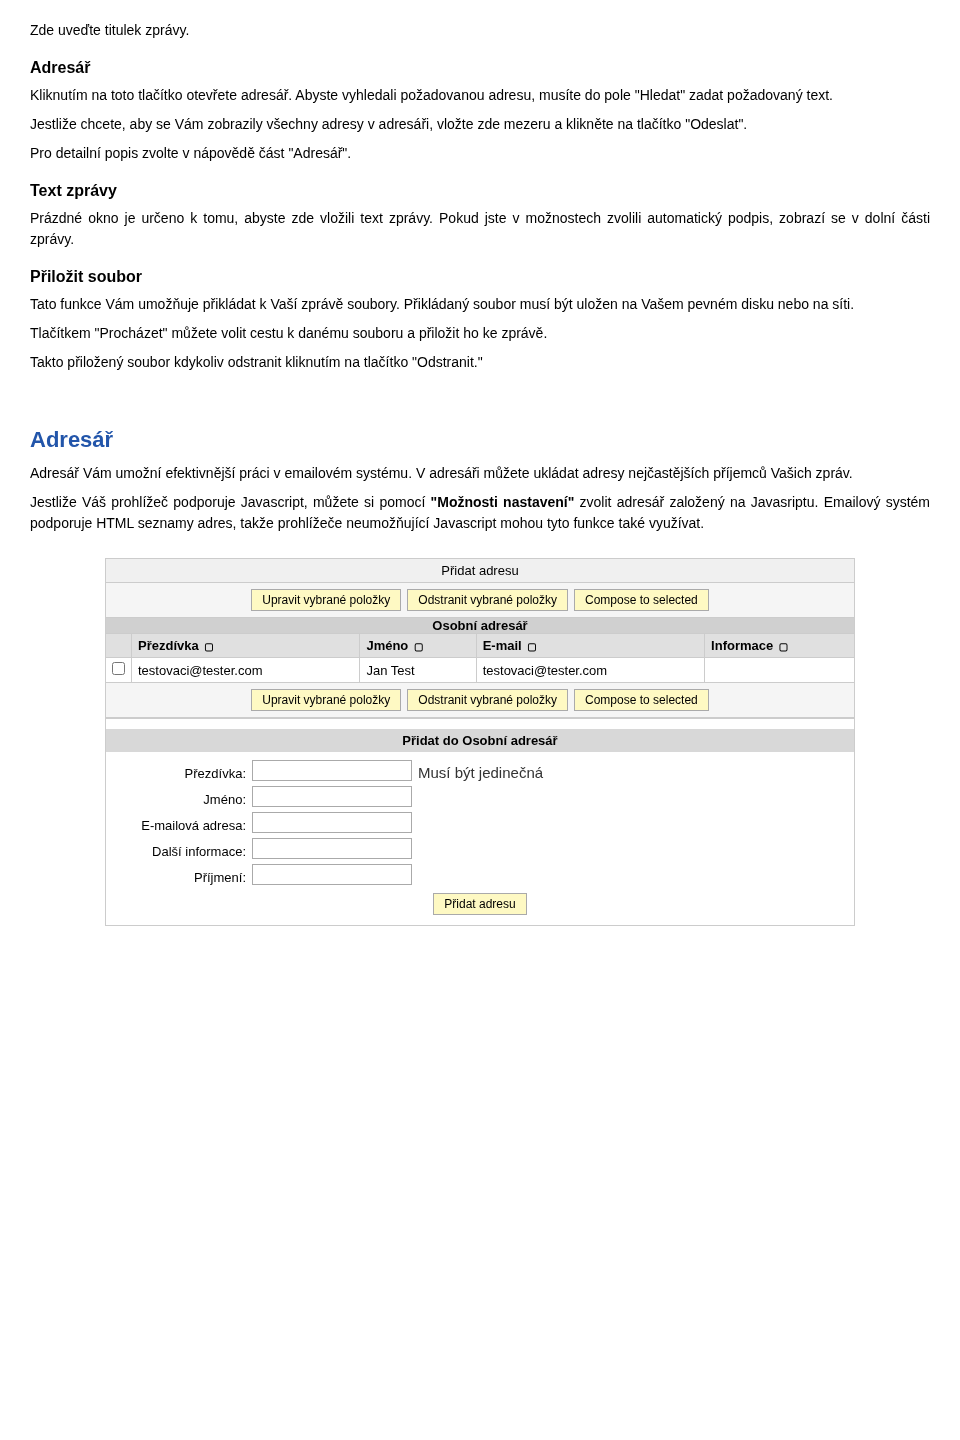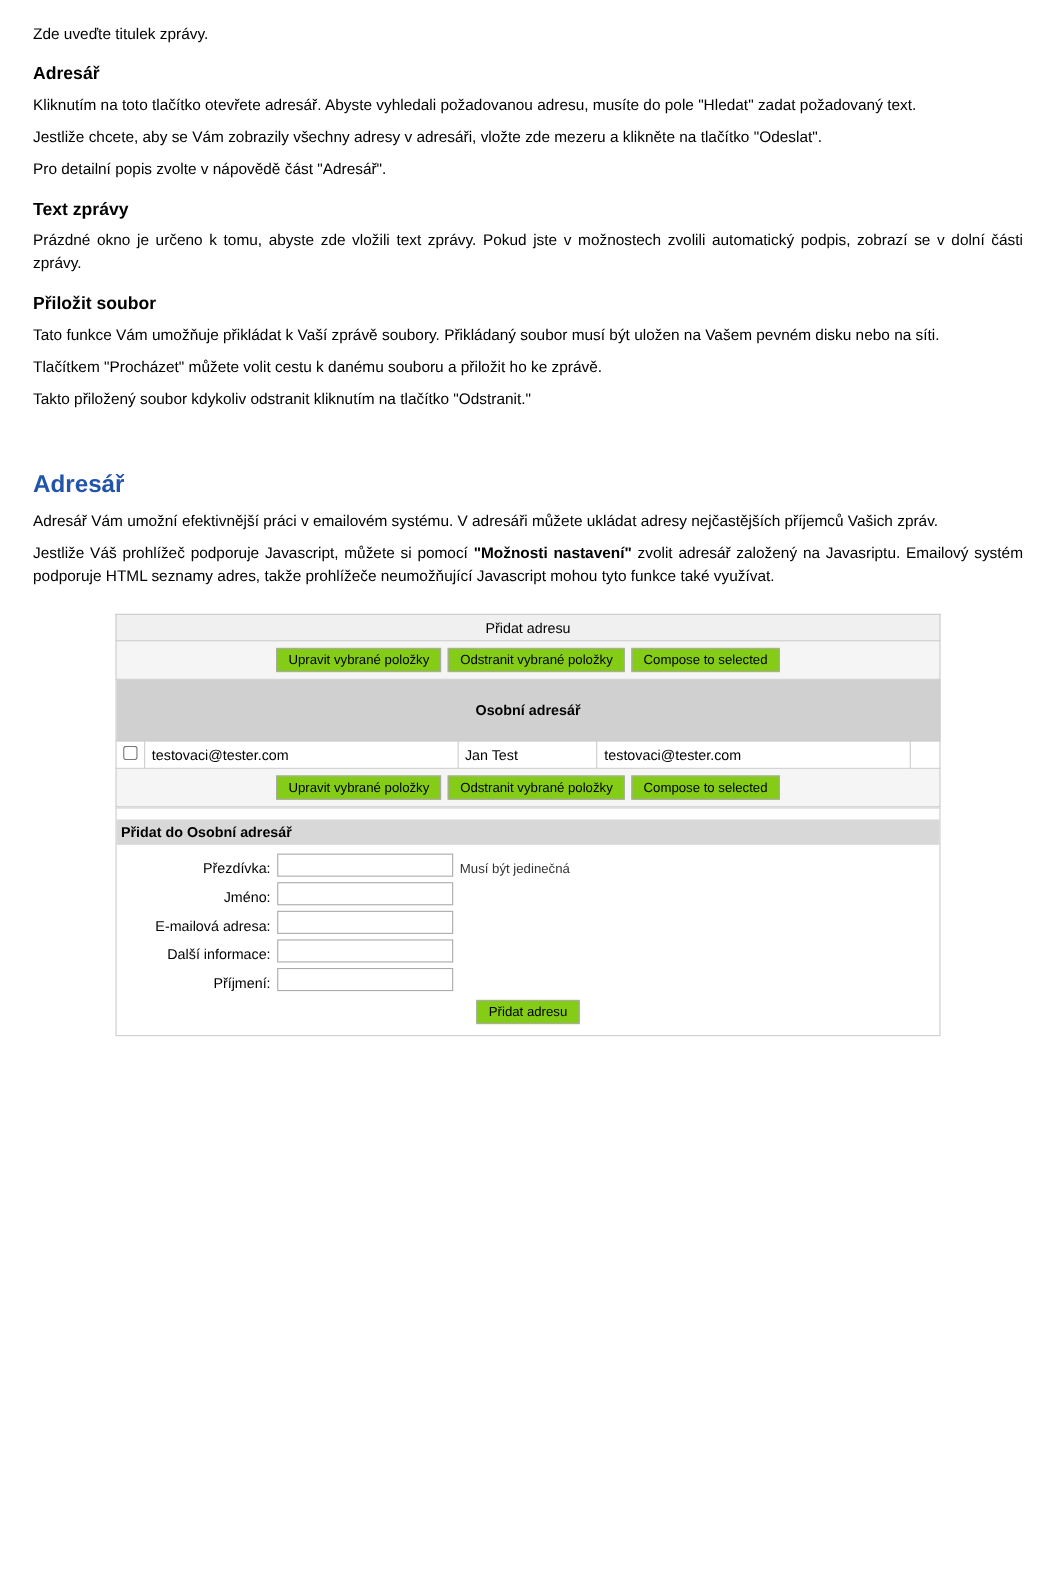--- a/index.html
+++ b/index.html
@@ -47,21 +47,21 @@
     }
     .ab-add-link {
       color: #000;
       font-size: 13px;
       text-decoration: none;
       cursor: pointer;
     }
     .btn {
       padding: 3px 10px;
       font-size: 12px;
-      background: #84cc16;
+      background: #fef9c3;
       border: 1px solid #aaa;
       cursor: pointer;
       margin: 0 3px;
       color: #000;
     }
     table.ab-table {
       width: 100%;
       border-collapse: collapse;
       border: 1px solid #ccc;
       font-size: 13px;
@@ -74,36 +74,37 @@
       font-weight: bold;
     }
     table.ab-table td {
       border: 1px solid #ccc;
       padding: 4px 6px;
     }
     table.ab-table .section-header td {
       background: #d0d0d0;
       text-align: center;
       font-weight: bold;
-      padding: 20px;
+      padding: 0;
     }
     .ab-bottom-controls {
       display: flex;
       justify-content: center;
       padding: 6px 0;
       background: #f5f5f5;
       border: 1px solid #ccc;
       border-top: none;
     }
     .add-form-section {
       border: 1px solid #ccc;
       background: #fff;
       padding: 10px 0 10px 0;
     }
     .add-form-title {
+      text-align: center;
       font-weight: bold;
       font-size: 13px;
       margin-bottom: 8px;
       background: #d8d8d8;
       padding: 4px;
     }
     .form-row {
       display: flex;
       align-items: flex-end;
       margin-bottom: 5px;
@@ -115,21 +116,21 @@
       margin-right: 6px;
       font-size: 13px;
     }
     .form-input {
       border: 1px solid #aaa;
       padding: 2px 4px;
       font-size: 13px;
       width: 160px;
     }
     .form-hint {
-      font-size: 12px;
+      font-size: 15px;
       margin-left: 6px;
       color: #333;
     }
     .form-submit-row {
       text-align: center;
       margin-top: 8px;
     }
     .checkbox-col {
       width: 24px;
       text-align: center;
@@ -184,20 +185,39 @@
   <div class="ab-controls">
     <button class="btn">Upravit vybrané položky</button>
     <button class="btn">Odstranit vybrané položky</button>
     <button class="btn">Compose to selected</button>
   </div>
 
   <table class="ab-table">
     <thead>
       <tr class="section-header">
         <td colspan="5">Osobní adresář</td>
+      </tr>
+      <tr>
+        <th class="checkbox-col"></th>
+        <th>
+          <span>Přezdívka</span>
+          <span class="section-icon">▢</span>
+        </th>
+        <th>
+          <span>Jméno</span>
+          <span class="section-icon">▢</span>
+        </th>
+        <th>
+          <span>E-mail</span>
+          <span class="section-icon">▢</span>
+        </th>
+        <th>
+          <span>Informace</span>
+          <span class="section-icon">▢</span>
+        </th>
       </tr>
     </thead>
     <tbody>
       <tr>
         <td class="checkbox-col">
           <input type="checkbox" style="">
         </td>
         <td>testovaci@tester.com</td>
         <td>Jan Test</td>
         <td>testovaci@tester.com</td>

